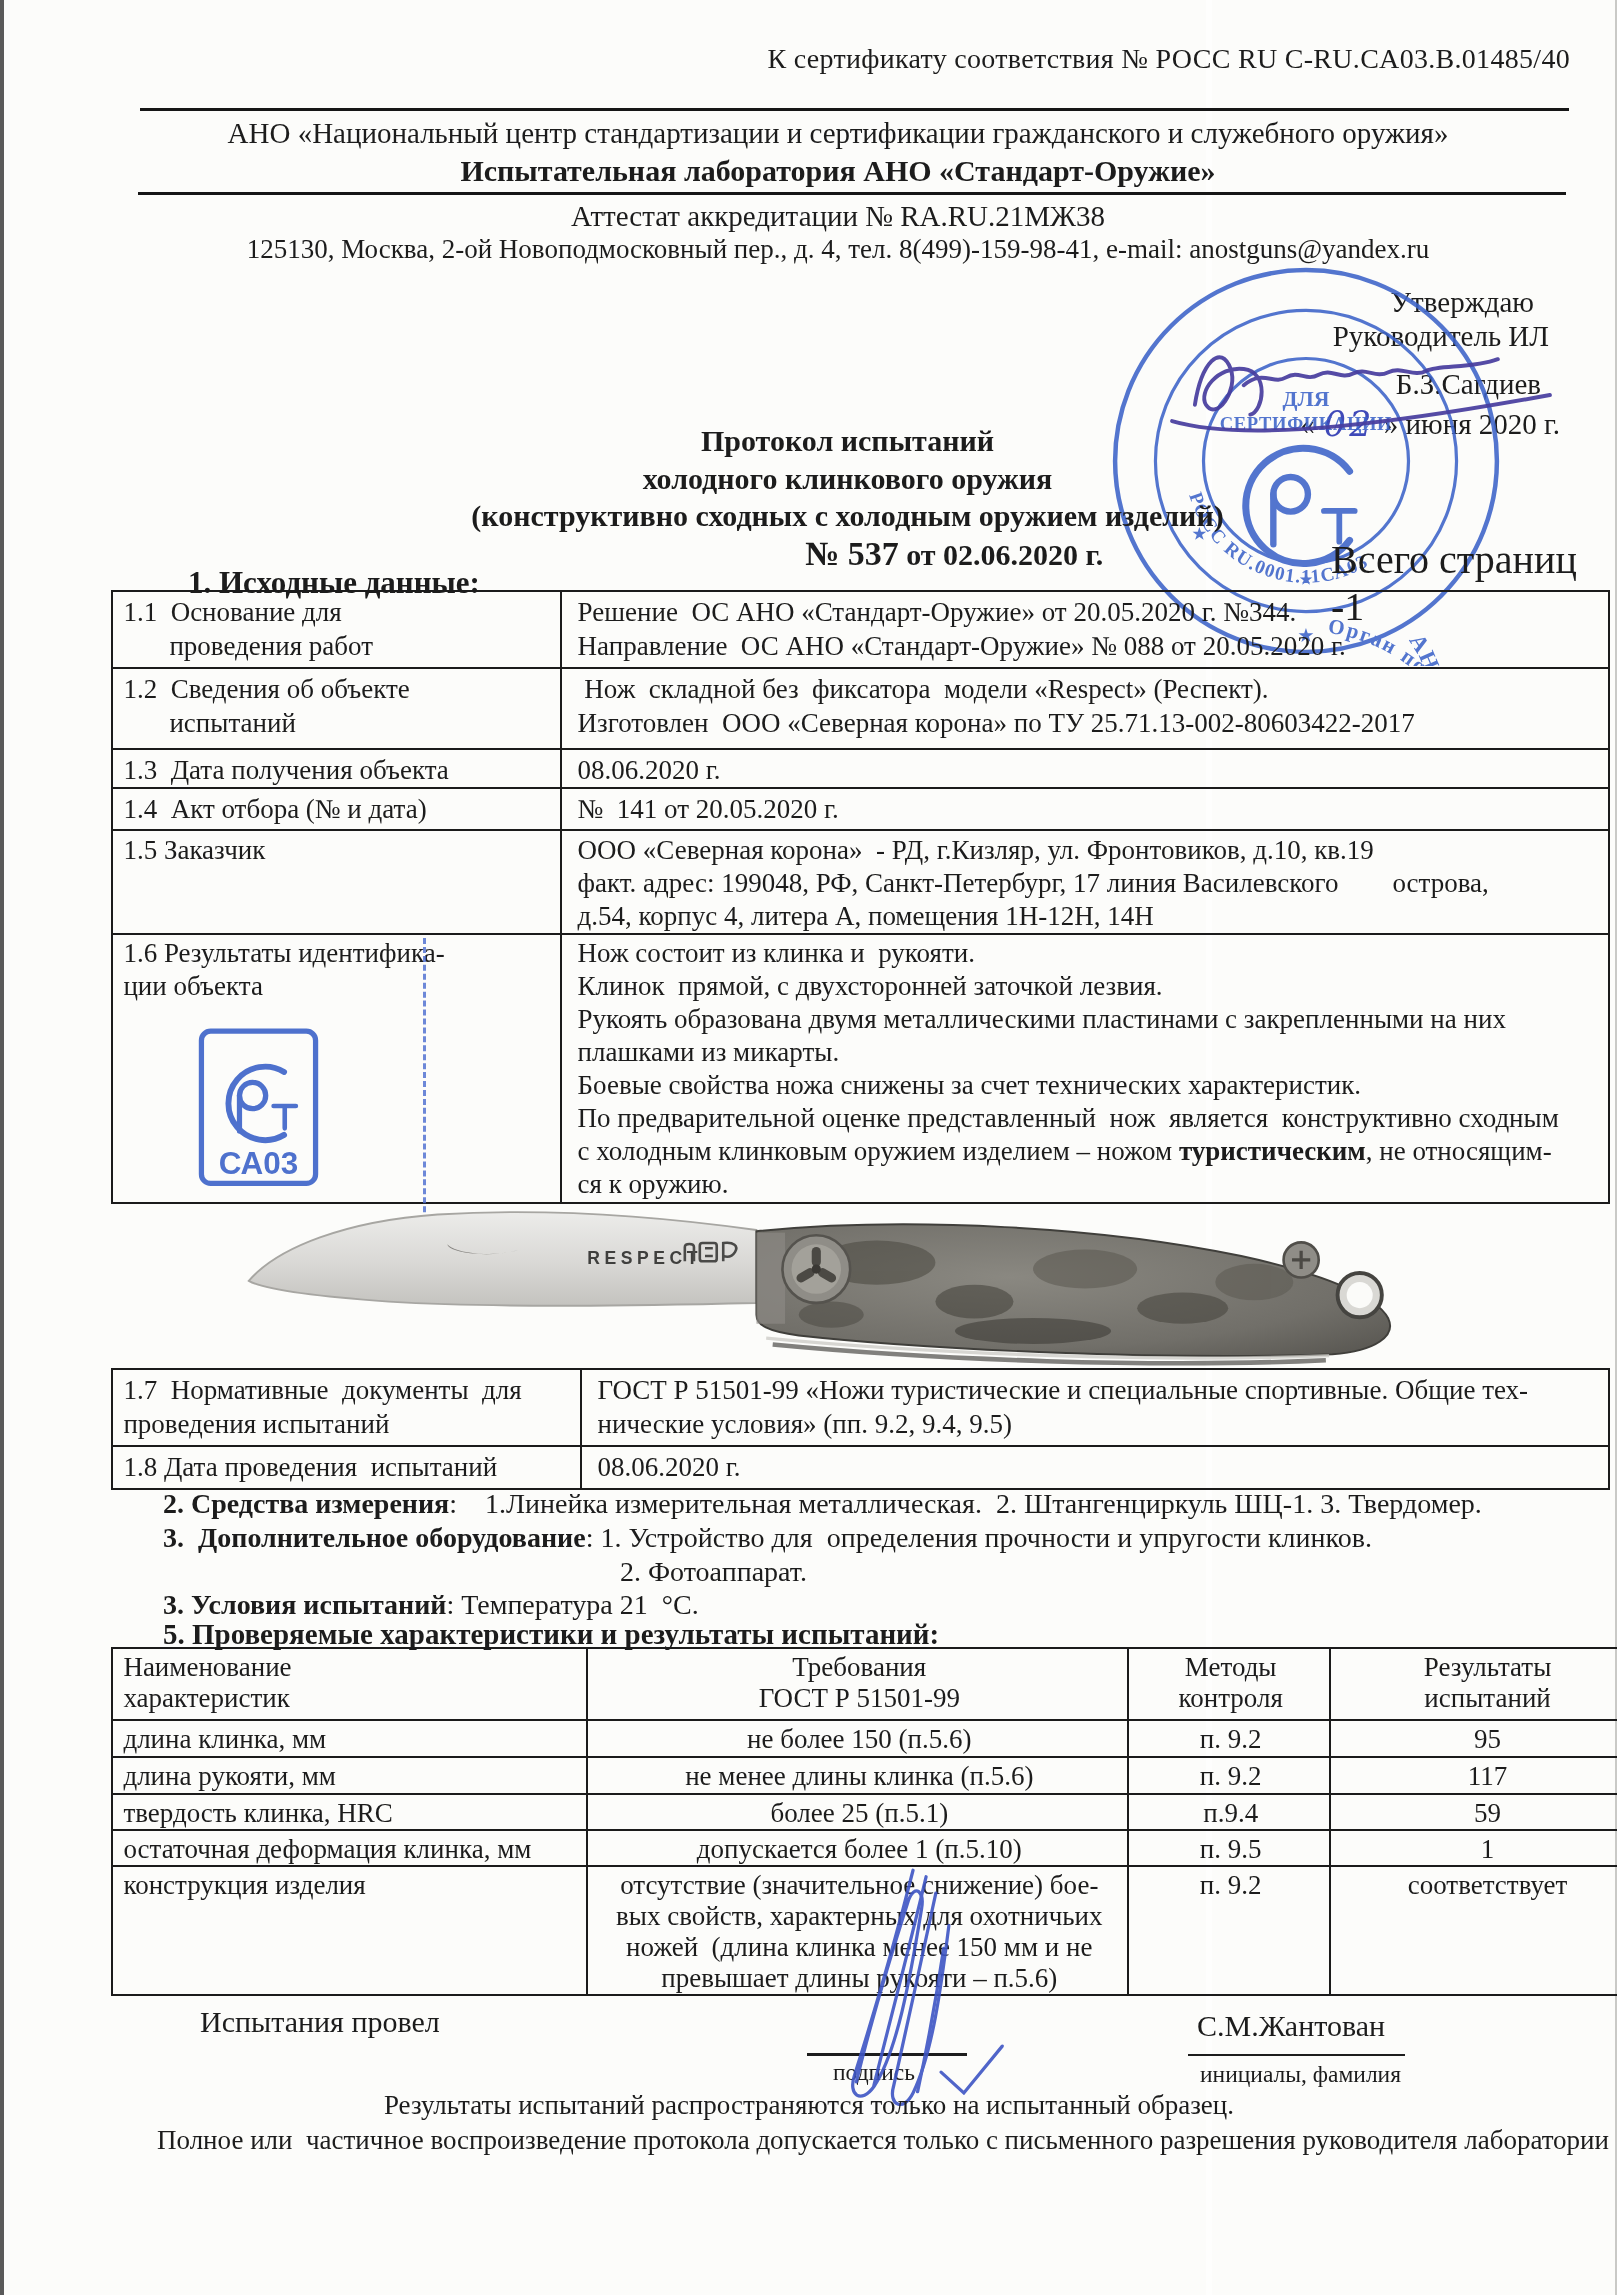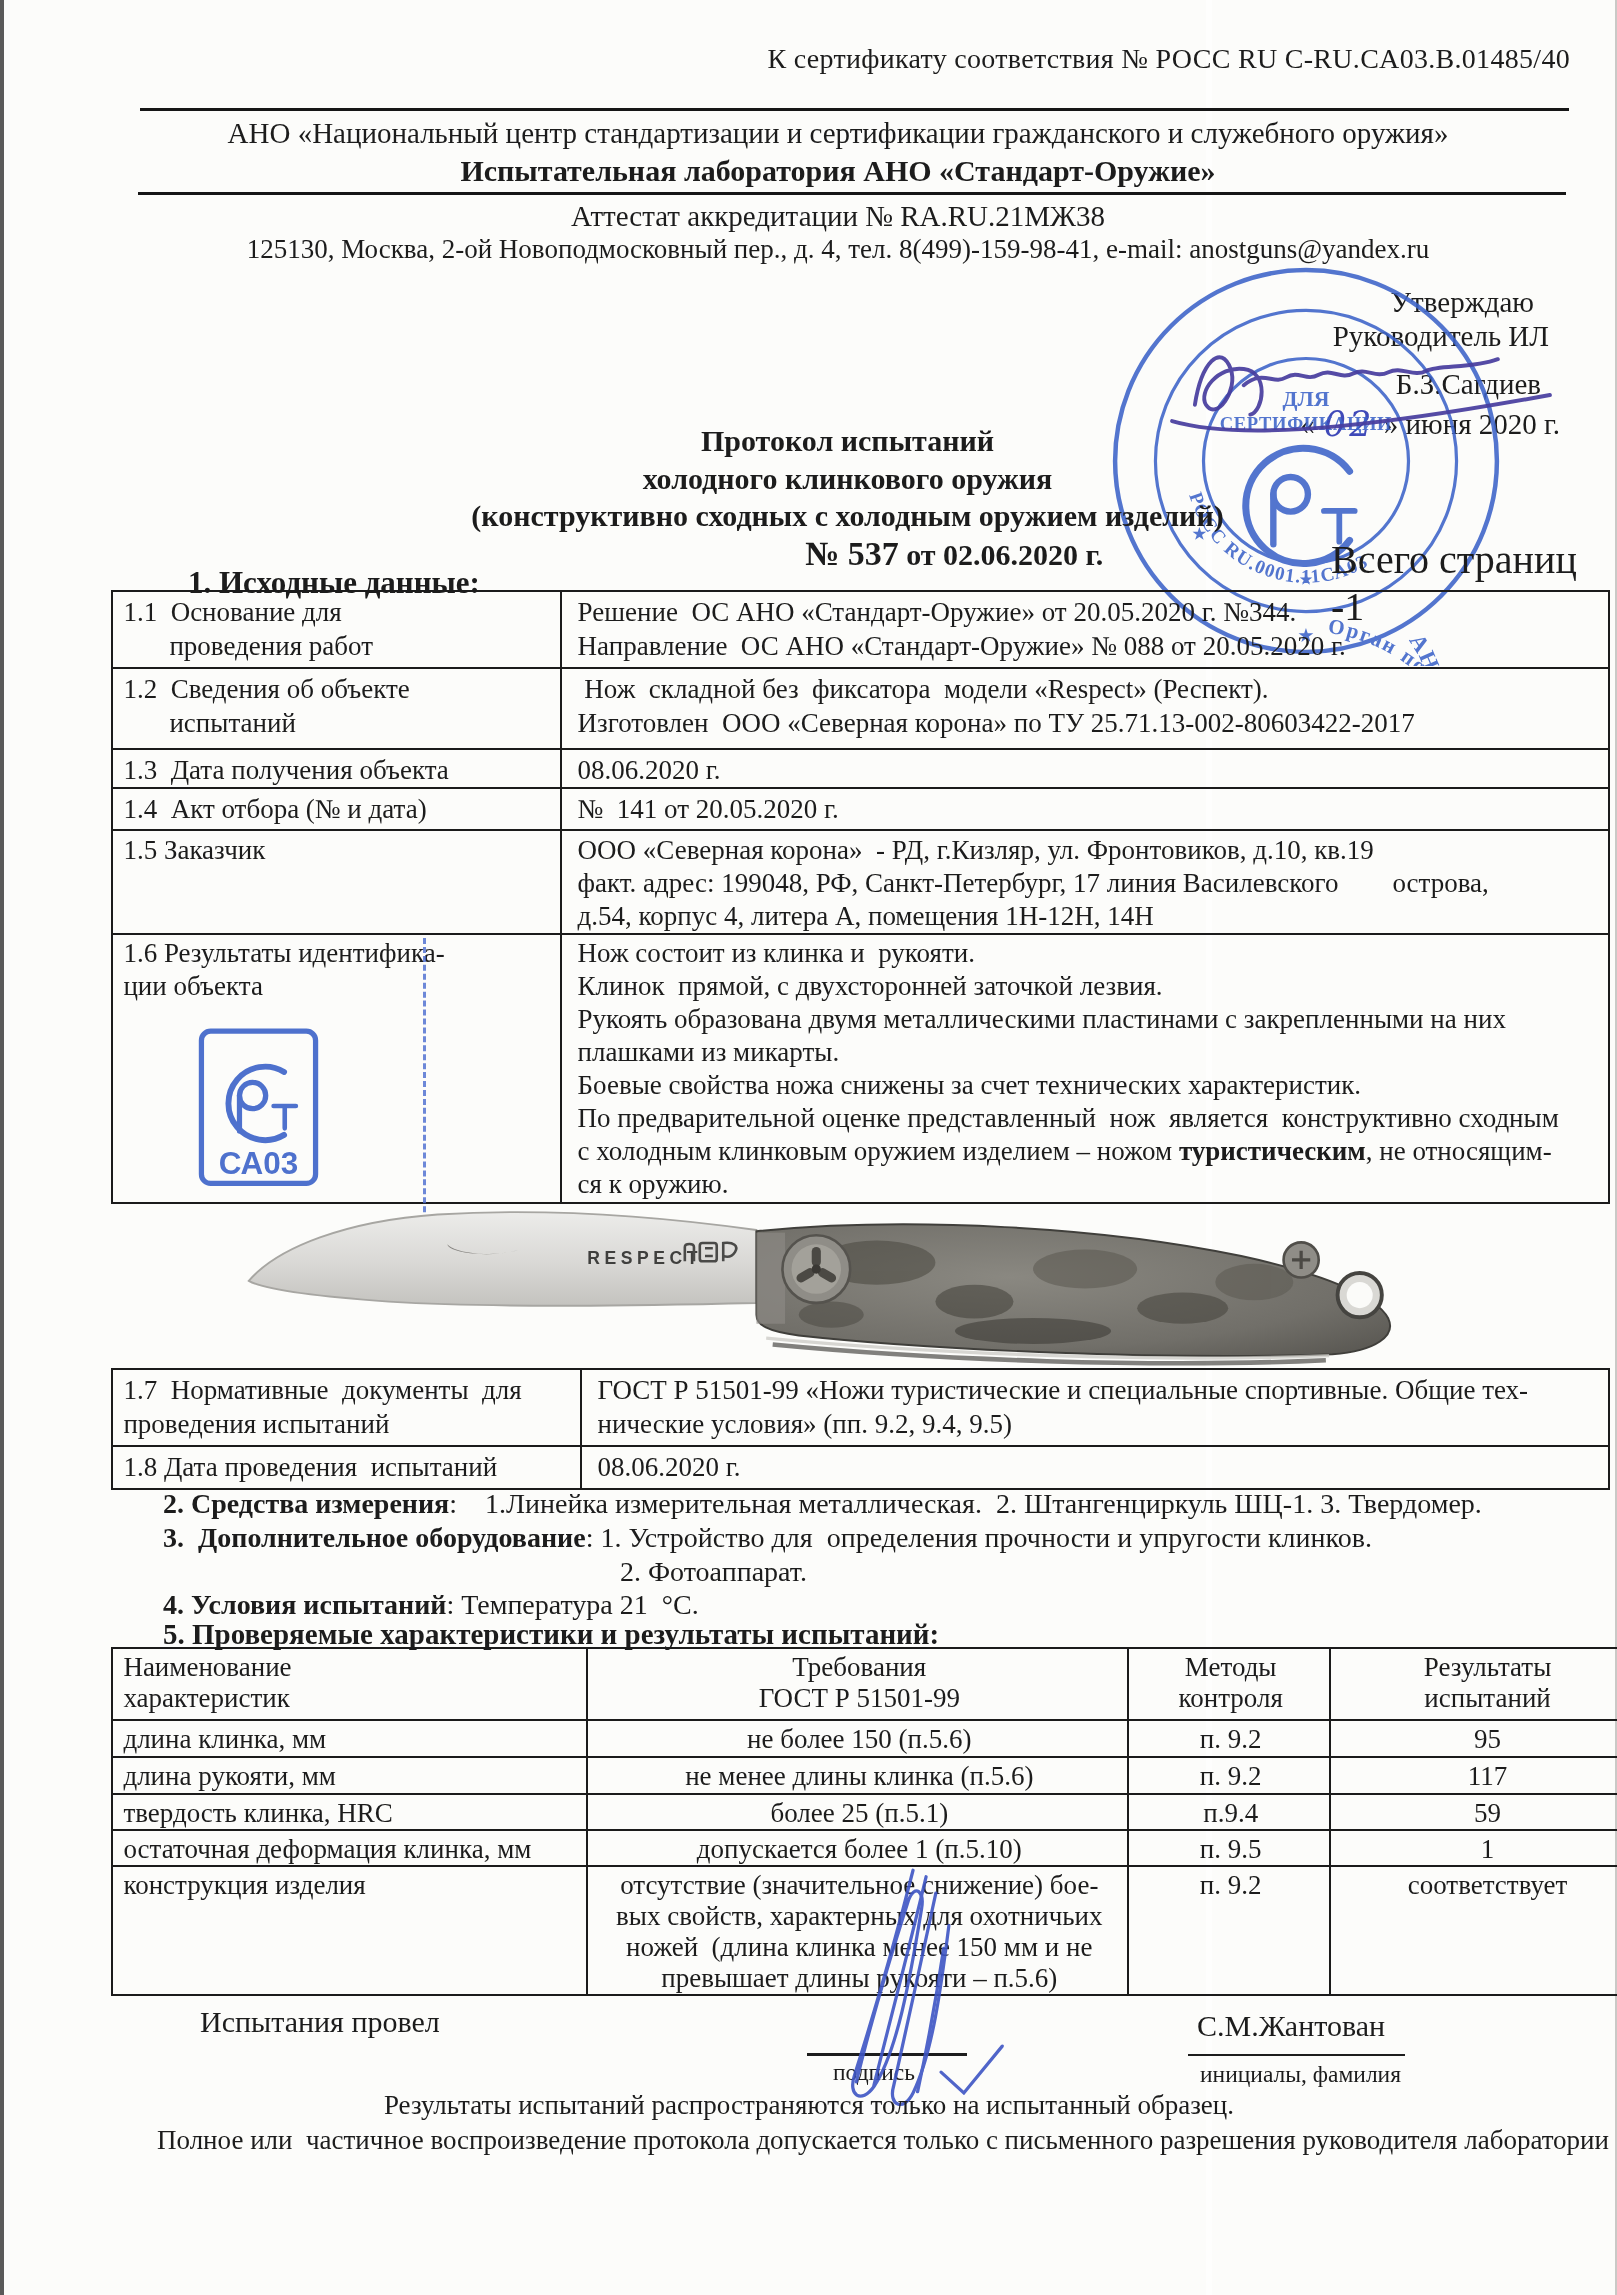--- a/index.html
+++ b/index.html
@@ -309,21 +309,21 @@
       <td class="val-td">
             <span class="vl">08.06.2020 г.</span>
           </td>
     </tr>
   </tbody>
     </table>
 
   <div class="abs sec-line s2"><span class="b">2. Средства измерения</span><span>:    1.Линейка измерительная металлическая.  2. Штангенциркуль ШЦ-1. 3. Твердомер.</span></div>
   <div class="abs sec-line s3"><span class="b">3.  Дополнительное оборудование</span><span>: 1. Устройство для  определения прочности и упругости клинков.</span></div>
   <div class="abs sec-line s3b">2. Фотоаппарат.</div>
-  <div class="abs sec-line s4"><span class="b">4. Условия испытаний</span><span>: Температура 21  °С.</span></div>
+  <div class="abs sec-line s4"><span class="b">3. Условия испытаний</span><span>: Температура 21  °С.</span></div>
   <div class="abs sec-line s5">5. Проверяемые характеристики и результаты испытаний:</div>
 
   <table class="doc t3 abs" style="left:111px;top:1647px;width:1454px;">
     <tbody>
         <tr class="t3h">
       <th class="c-name" style="text-align:left;">
             <span class="tl">Наименование</span>
             <span class="tl">характеристик</span>
           </th>
       <th class="c-req">

